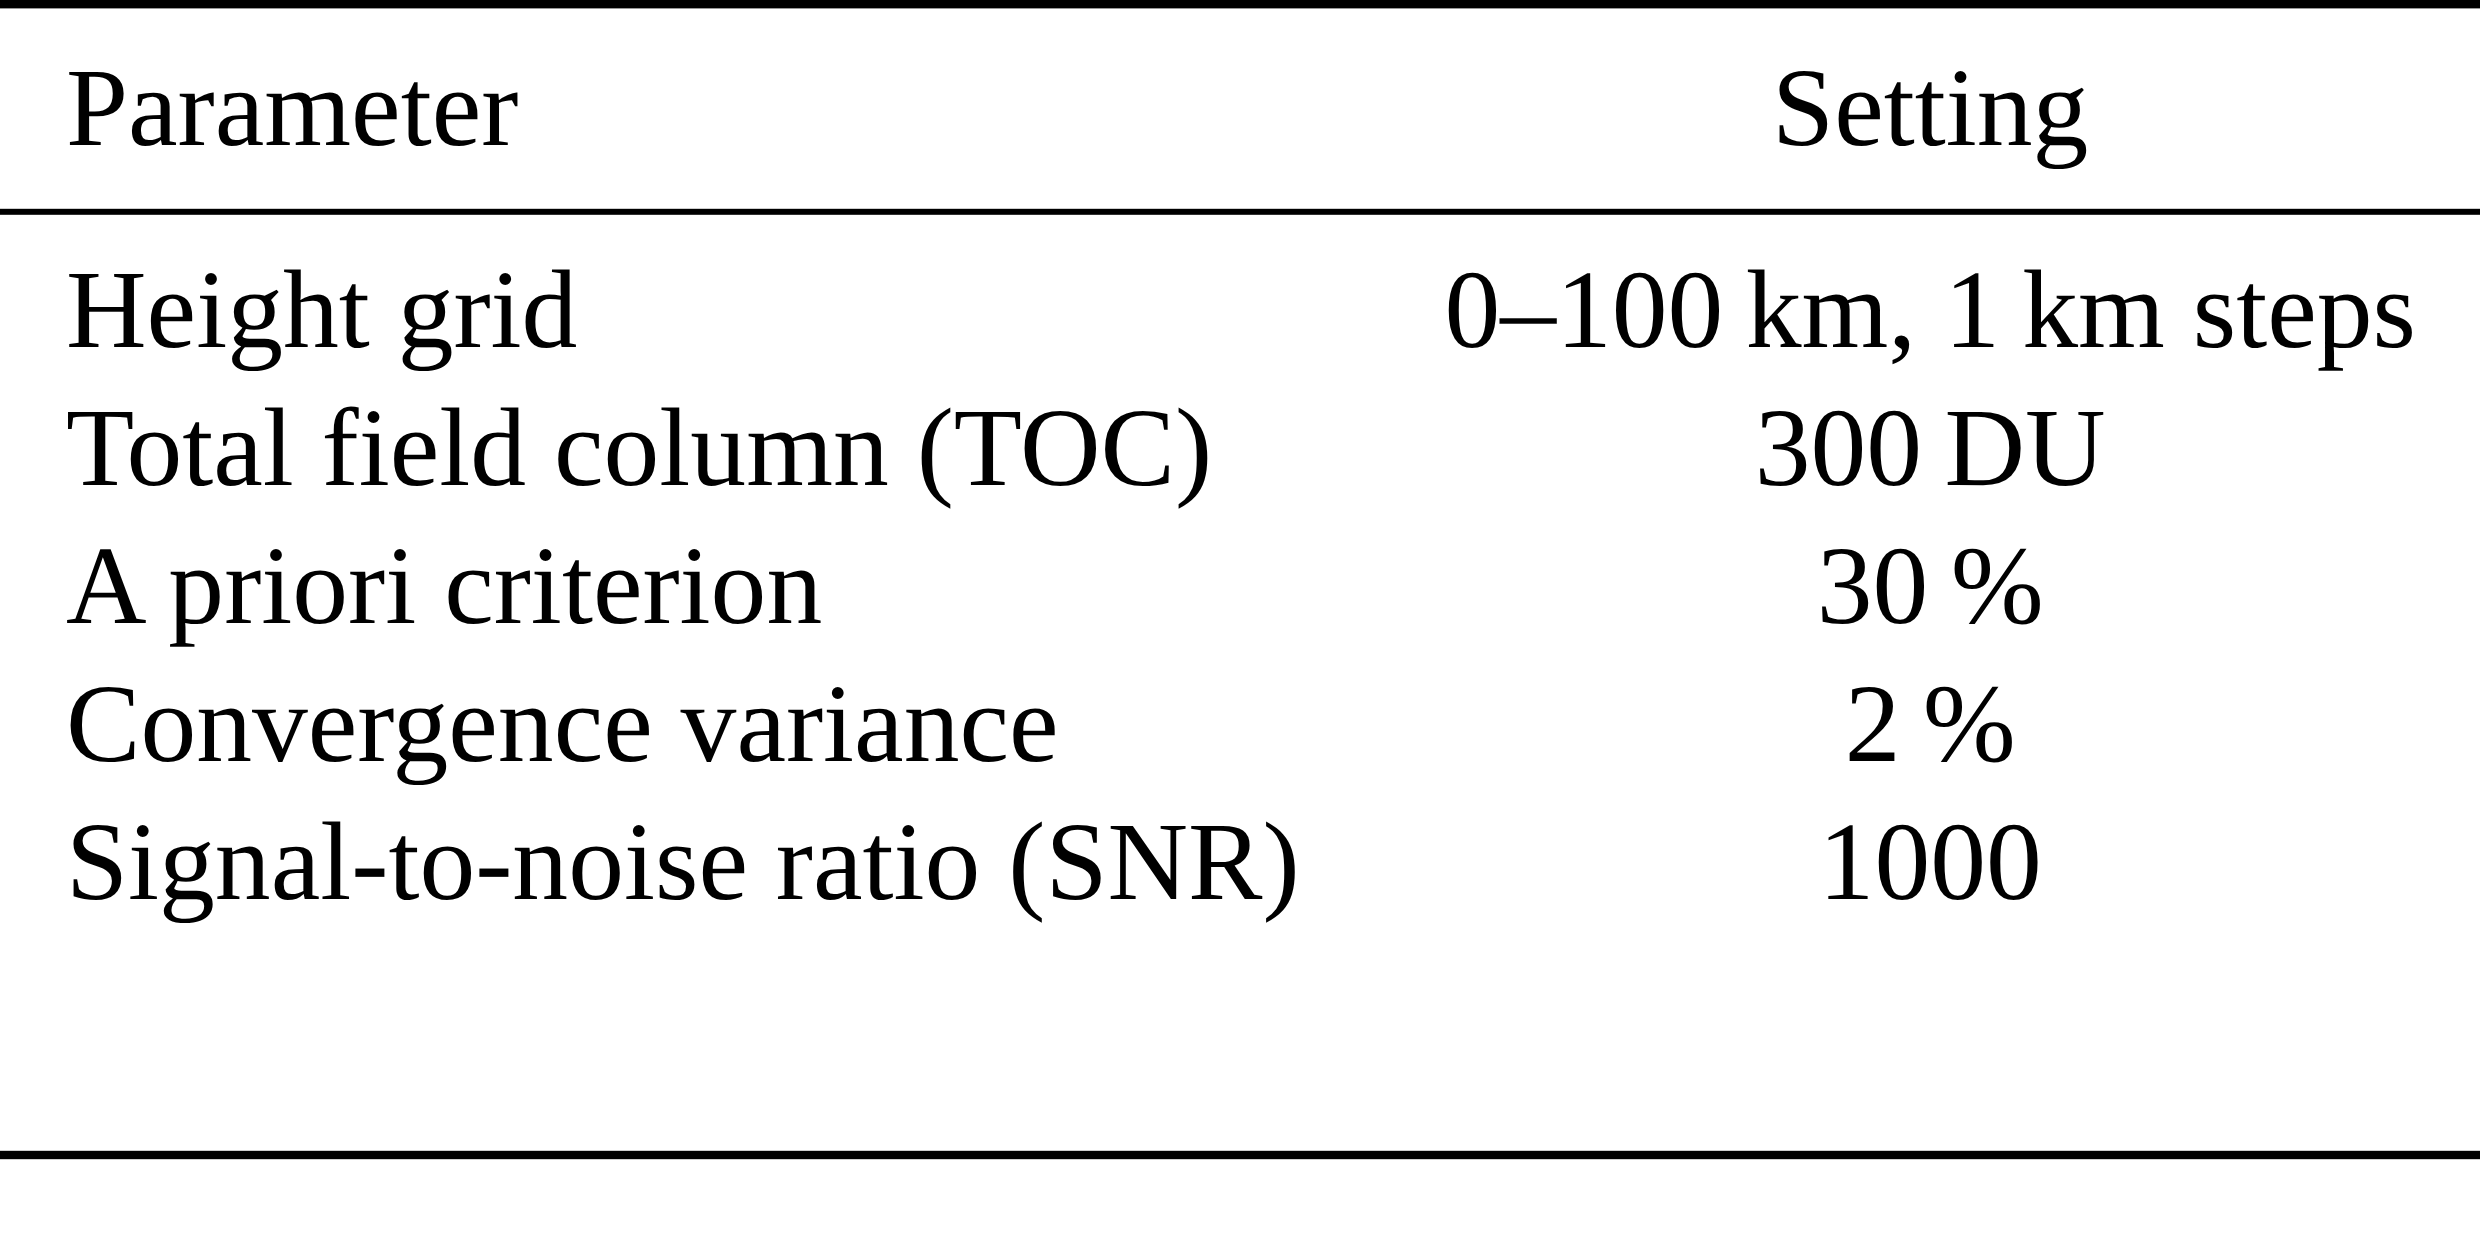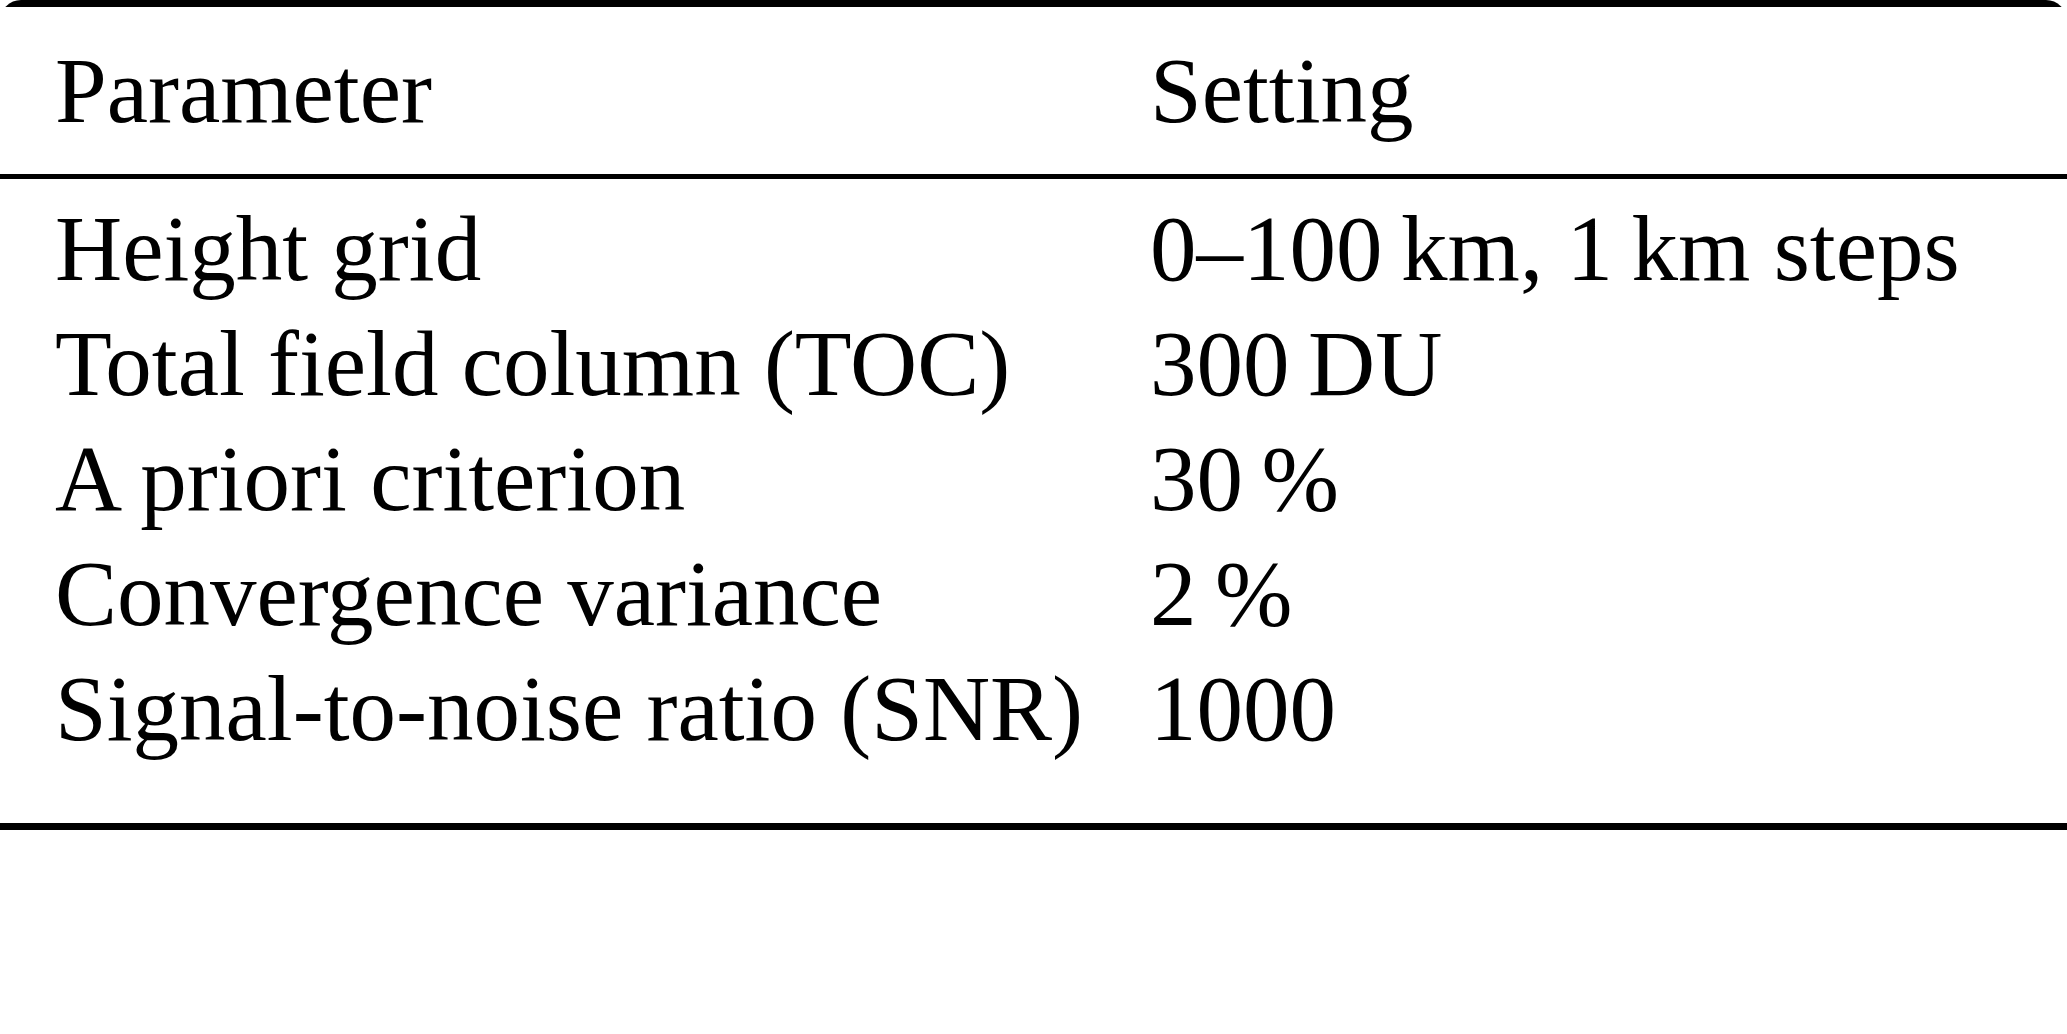--- a/index.html
+++ b/index.html
@@ -8,59 +8,59 @@
     background: #ffffff;
   }
   .paper-table {
     position: relative;
     width: 2067px;
     height: 1034px;
     background: #ffffff;
     color: #000000;
     font-family: "Liberation Serif", "DejaVu Serif", serif;
     overflow: hidden;
-    border-radius: 21px;
   }
   .rule {
     width: 2067px;
     background: #000000;
   }
   .rule-top    { height: 7px; }
   .rule-mid    { height: 5px; }
   .rule-bottom { height: 7px; }
   .hdr-row {
     height: 167px;
     display: flex;
     align-items: center;
     font-size: 93px;
     line-height: 1;
   }
   .tbody {
     box-sizing: border-box;
-    height: 644px;
-    padding-top: 12px;
+    height: 780px;
+    padding-top: 22px;
   }
   .trow {
     height: 115px;
     display: flex;
     align-items: center;
     font-size: 93px;
     line-height: 1;
   }
   .cell {
     white-space: nowrap;
   }
   .cell-param {
     box-sizing: border-box;
     flex: 0 0 1150px;
     width: 1150px;
     padding-left: 55px;
   }
   .cell-setting {
     flex: 1 1 auto;
+    text-align: center;
   }
 </style>
 </head>
 <body>
 
 <div class="paper-table">
   <div class="rule rule-top"></div>
 
   <div class="hdr-row">
     <div class="cell cell-param">Parameter</div>

